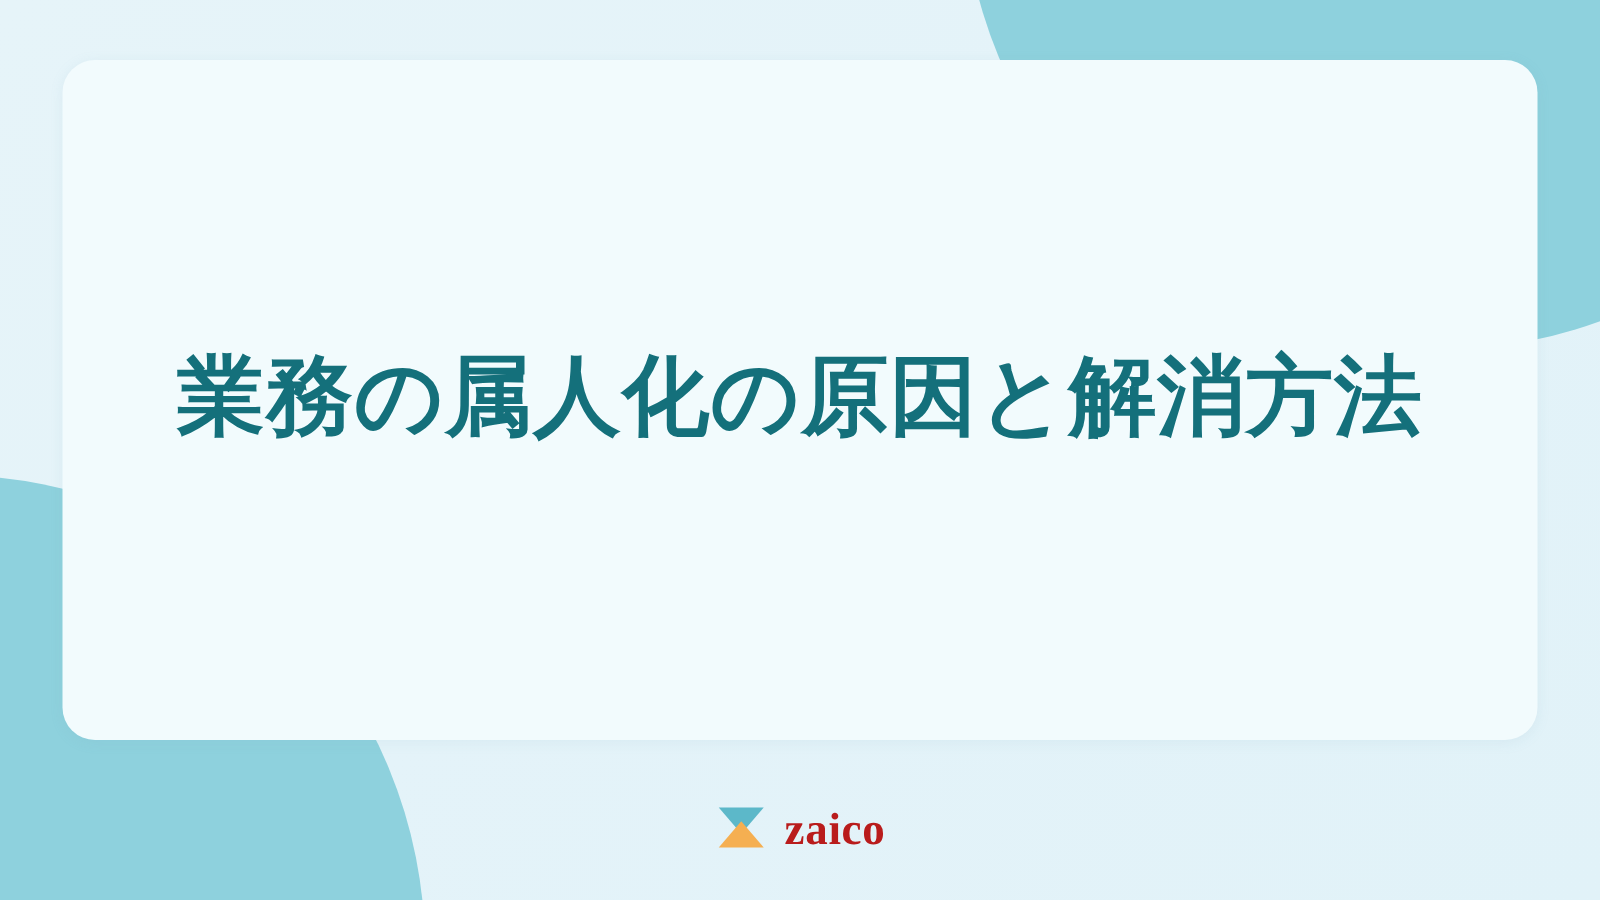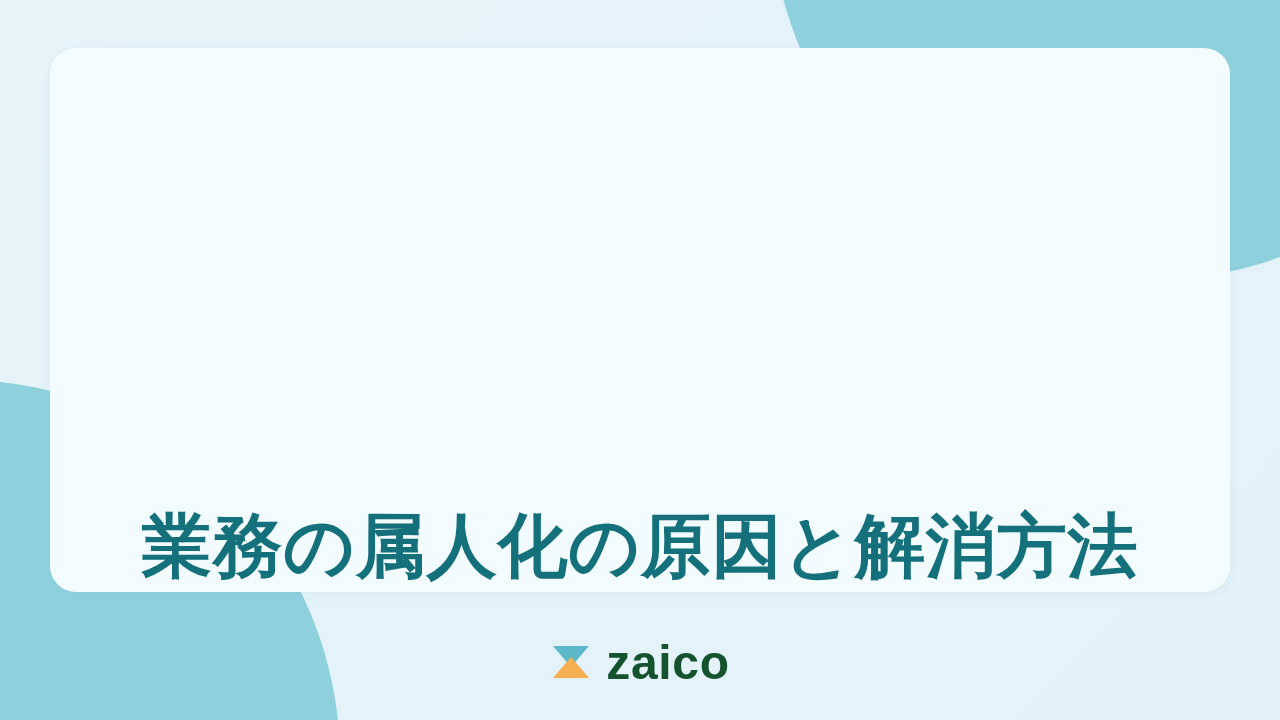--- a/index.html
+++ b/index.html
@@ -52,21 +52,21 @@
   .card {
     position: absolute;
     left: 50px;
     top: 48px;
     width: 1180px;
     height: 544px;
     background: #f2fbfd;
     border-radius: 26px;
     box-shadow: 0 2px 10px rgba(120, 170, 185, 0.10);
     display: flex;
-    align-items: flex-end;
+    align-items: center;
     justify-content: center;
     box-sizing: border-box;
     padding: 0 48px;
   }
 
   .card-title {
     font-family: "DejaVu Sans", "Liberation Sans", sans-serif;
     font-size: 70px;
     font-weight: 700;
     color: #14707b;
@@ -92,24 +92,24 @@
   }
 
   .logo-mark {
     width: 42px;
     height: 40px;
     display: block;
     flex: 0 0 auto;
   }
 
   .logo-word {
-    font-family: Liberation Sans, sans-serif;
-    font-size: 48px;
+    font-family: Liberation Serif, serif;
+    font-size: 36px;
     font-weight: 700;
-    color: #14532d;
+    color: #b91c1c;
     letter-spacing: 0.015em;
     line-height: 1;
     transform: translateY(1px);
   }
 </style>
 </head>
 <body>
 
 <div id="stage">
 

